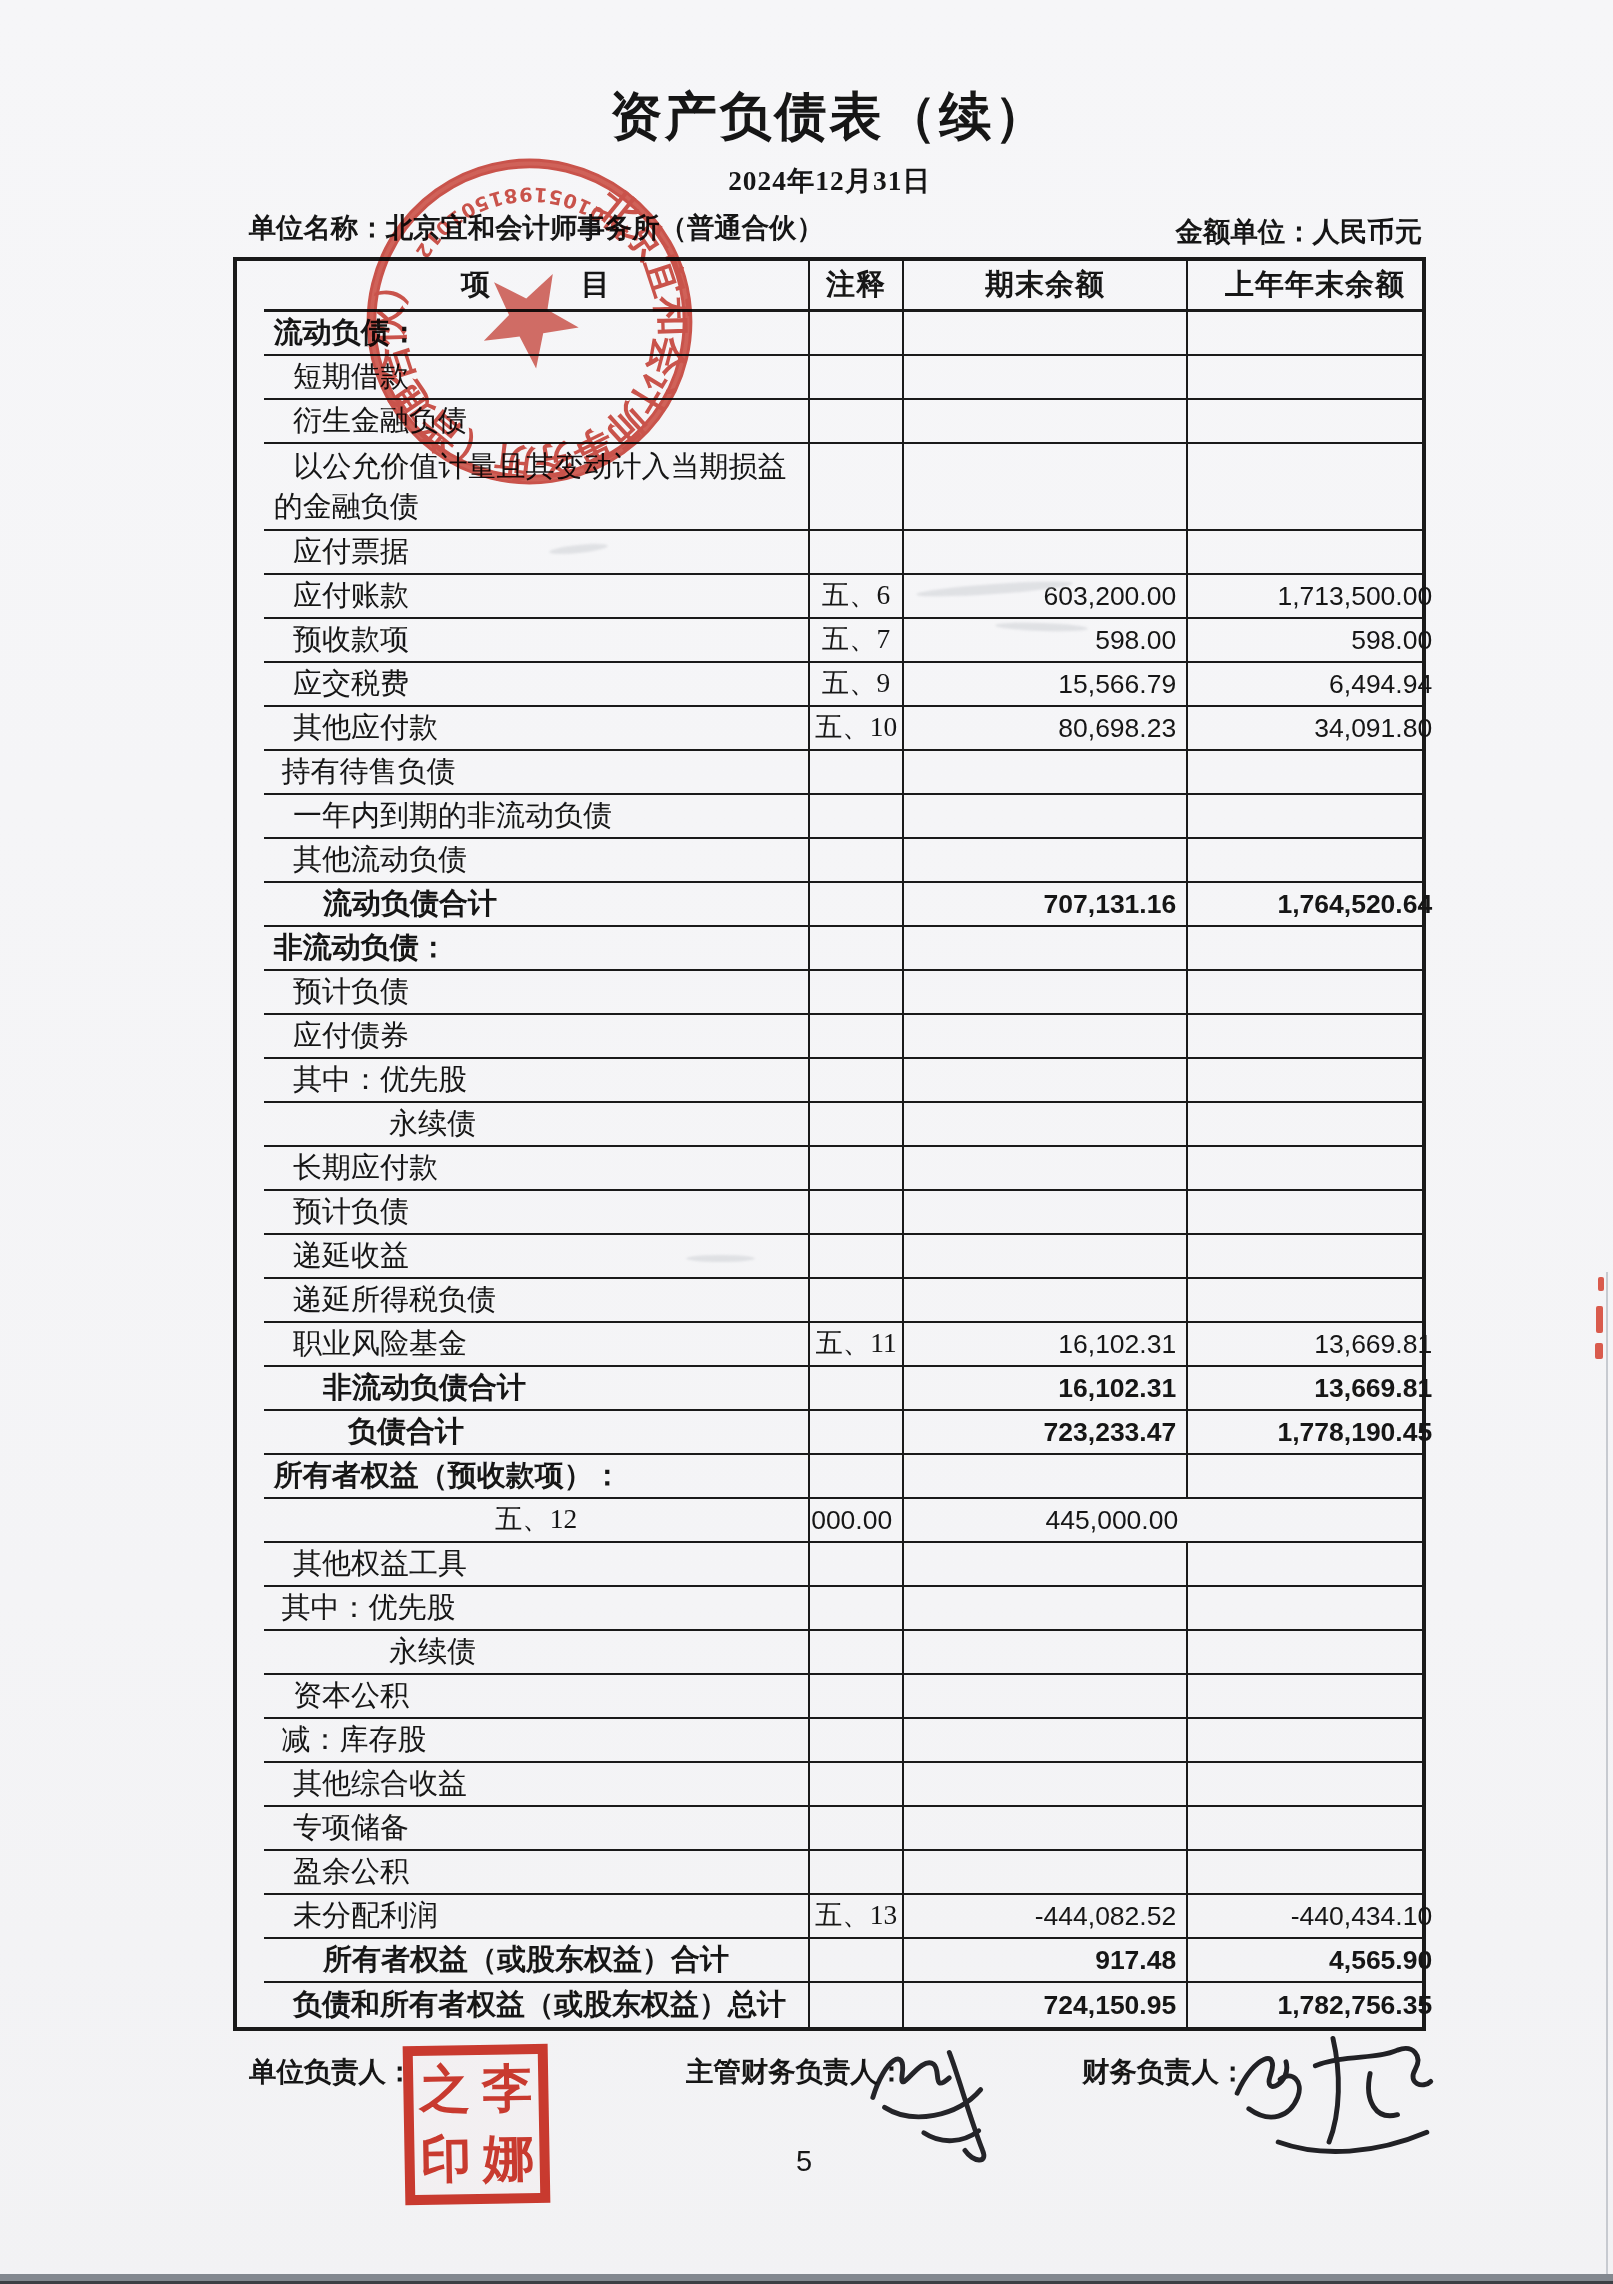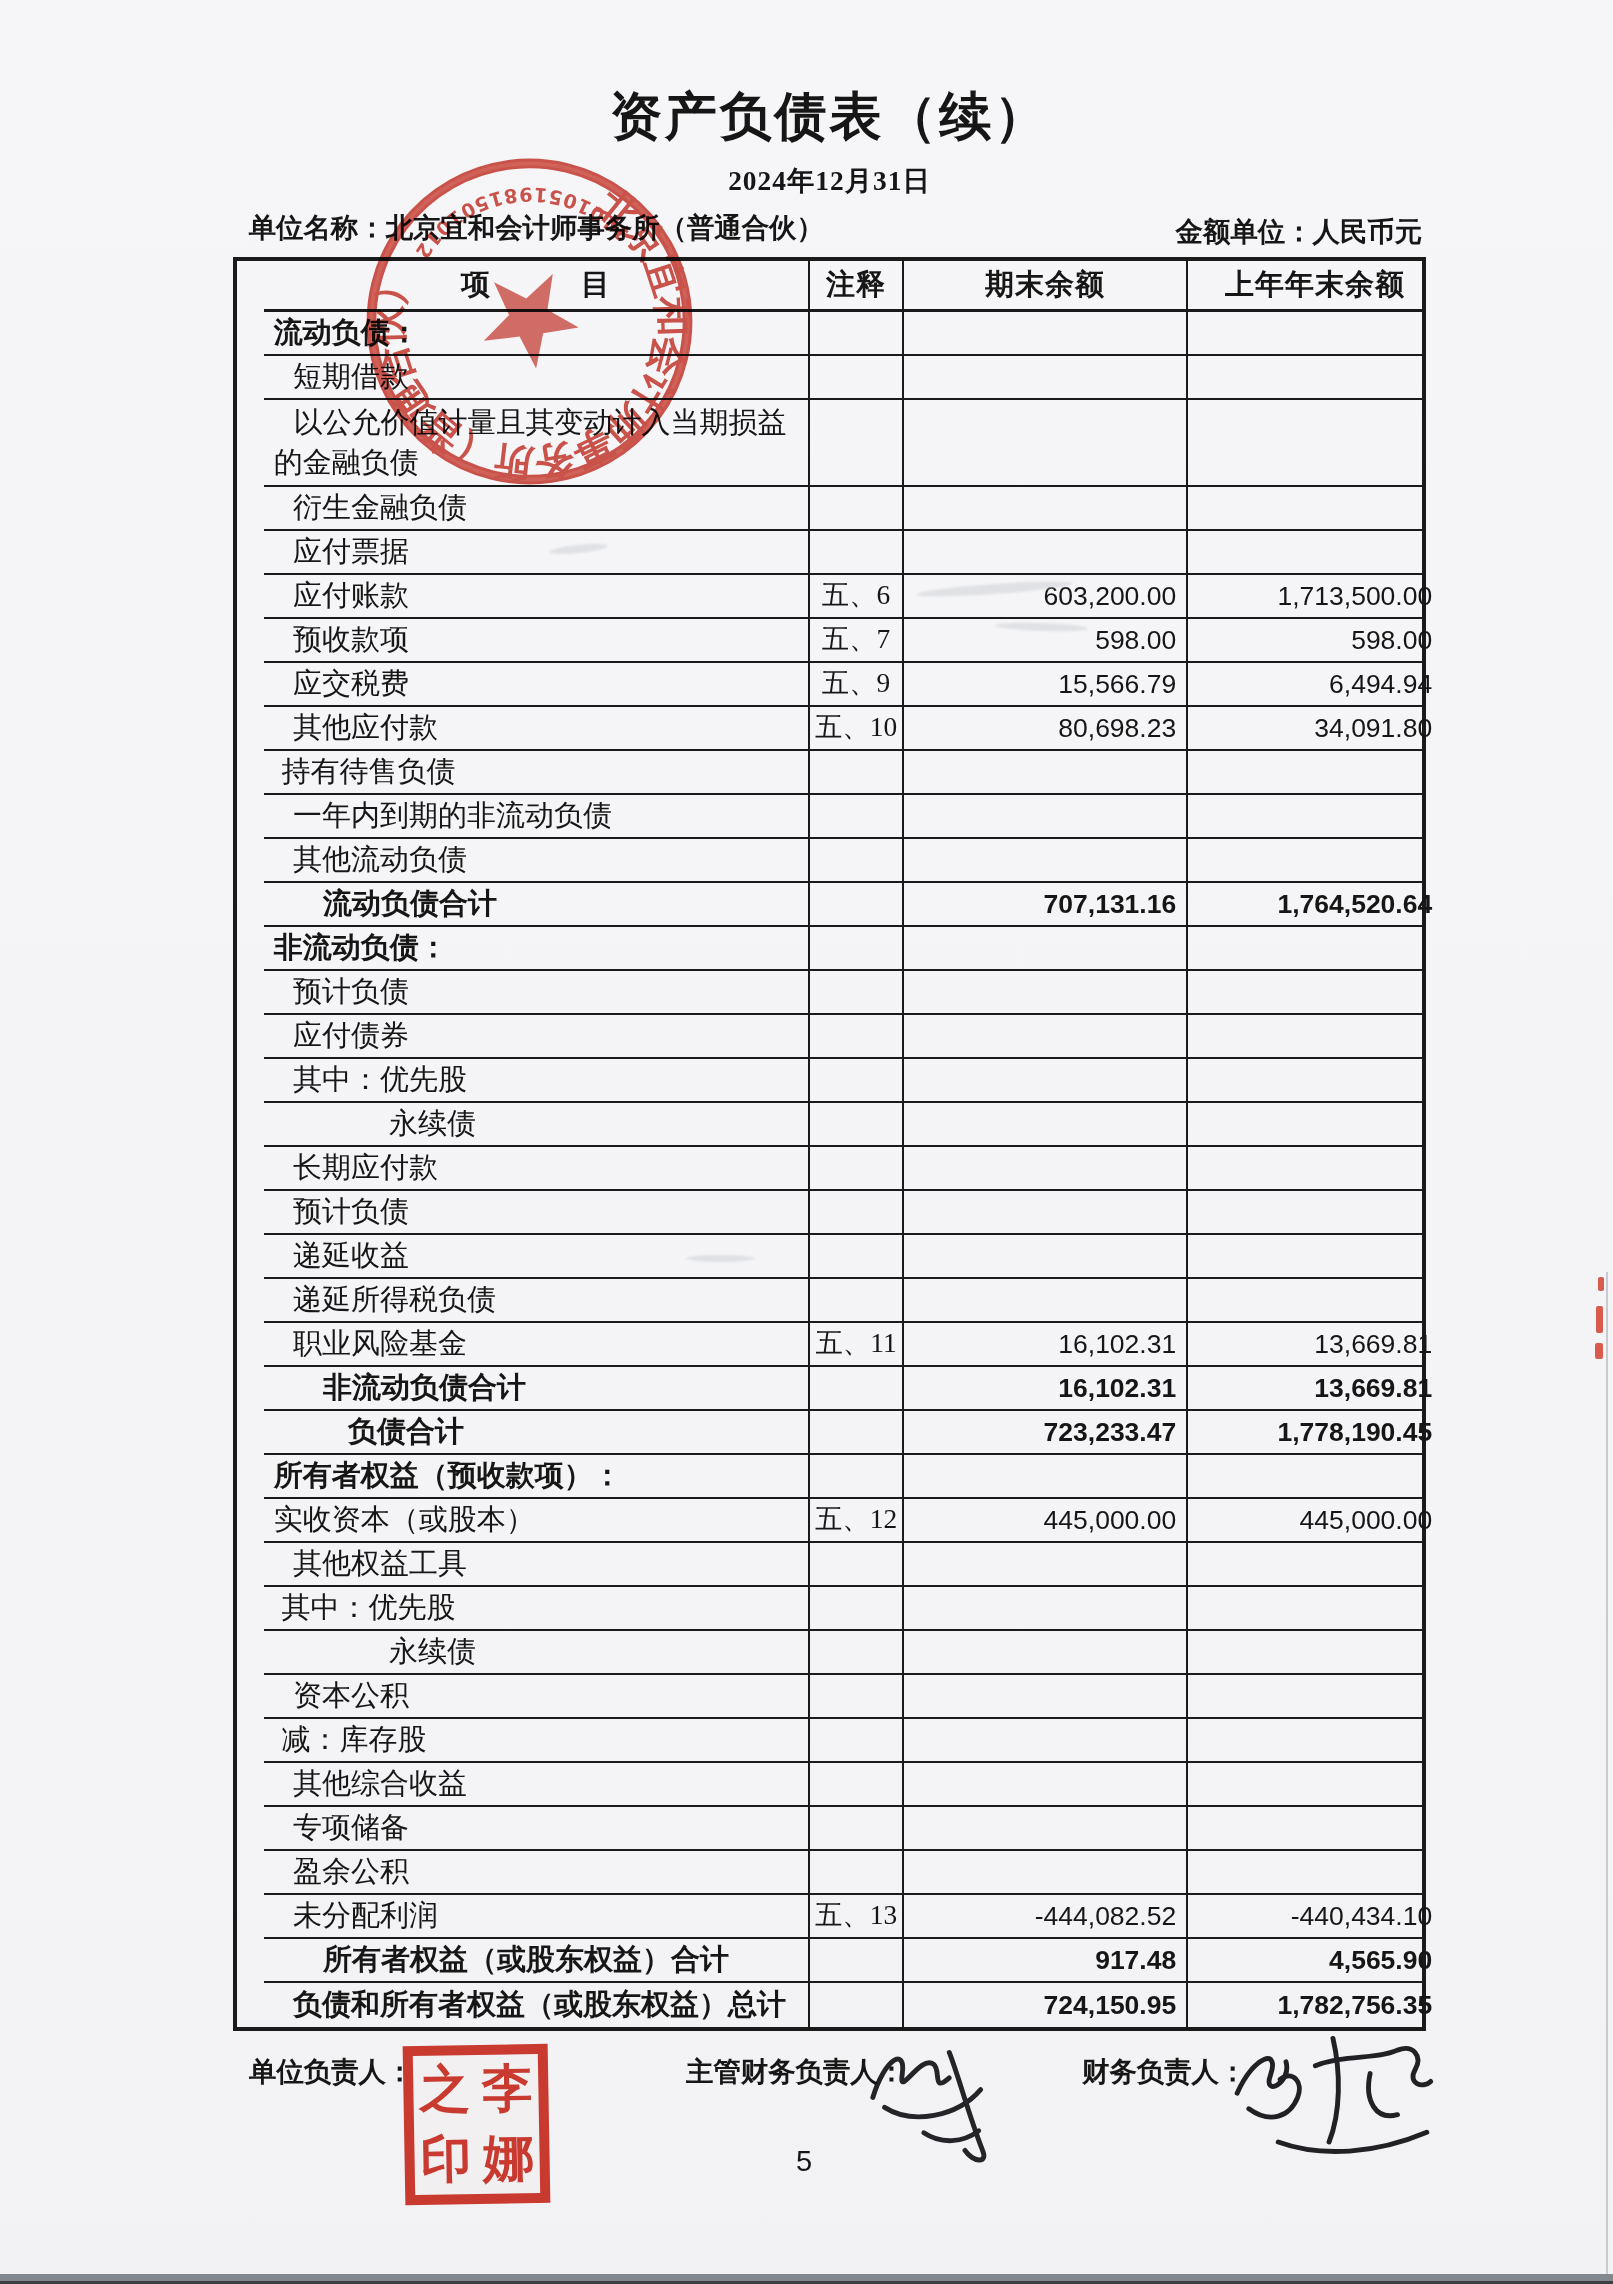--- a/index.html
+++ b/index.html
@@ -130,31 +130,31 @@
       <div class="td c-num"></div>
     </div>
         <div class="tr row lv2">
       <div class="td c-item">
             <span class="lbl">短期借款</span>
           </div>
       <div class="td c-note"></div>
       <div class="td c-num"></div>
       <div class="td c-num"></div>
     </div>
+        <div class="tr row lv2">
+      <div class="td c-item">
+            <span class="lbl">衍生金融负债</span>
+          </div>
+      <div class="td c-note"></div>
+      <div class="td c-num"></div>
+      <div class="td c-num"></div>
+    </div>
         <div class="tr row lv0 tall">
       <div class="td c-item">
             <span class="lbl">以公允价值计量且其变动计入当期损益的金融负债</span>
-          </div>
-      <div class="td c-note"></div>
-      <div class="td c-num"></div>
-      <div class="td c-num"></div>
-    </div>
-        <div class="tr row lv2">
-      <div class="td c-item">
-            <span class="lbl">衍生金融负债</span>
           </div>
       <div class="td c-note"></div>
       <div class="td c-num"></div>
       <div class="td c-num"></div>
     </div>
         <div class="tr row lv2">
       <div class="td c-item">
             <span class="lbl">应付票据</span>
           </div>
       <div class="td c-note"></div>
@@ -323,23 +323,20 @@
     </div>
         <div class="tr row lv0 bold">
       <div class="td c-item">
             <span class="lbl">所有者权益（预收款项）：</span>
           </div>
       <div class="td c-note"></div>
       <div class="td c-num"></div>
       <div class="td c-num"></div>
     </div>
         <div class="tr row lv0">
-      <div class="td c-item">
-            <span class="lbl">实收资本（或股本）</span>
-          </div>
       <div class="td c-note">五、12</div>
       <div class="td c-num">445,000.00</div>
       <div class="td c-num">445,000.00</div>
     </div>
         <div class="tr row lv2">
       <div class="td c-item">
             <span class="lbl">其他权益工具</span>
           </div>
       <div class="td c-note"></div>
       <div class="td c-num"></div>

